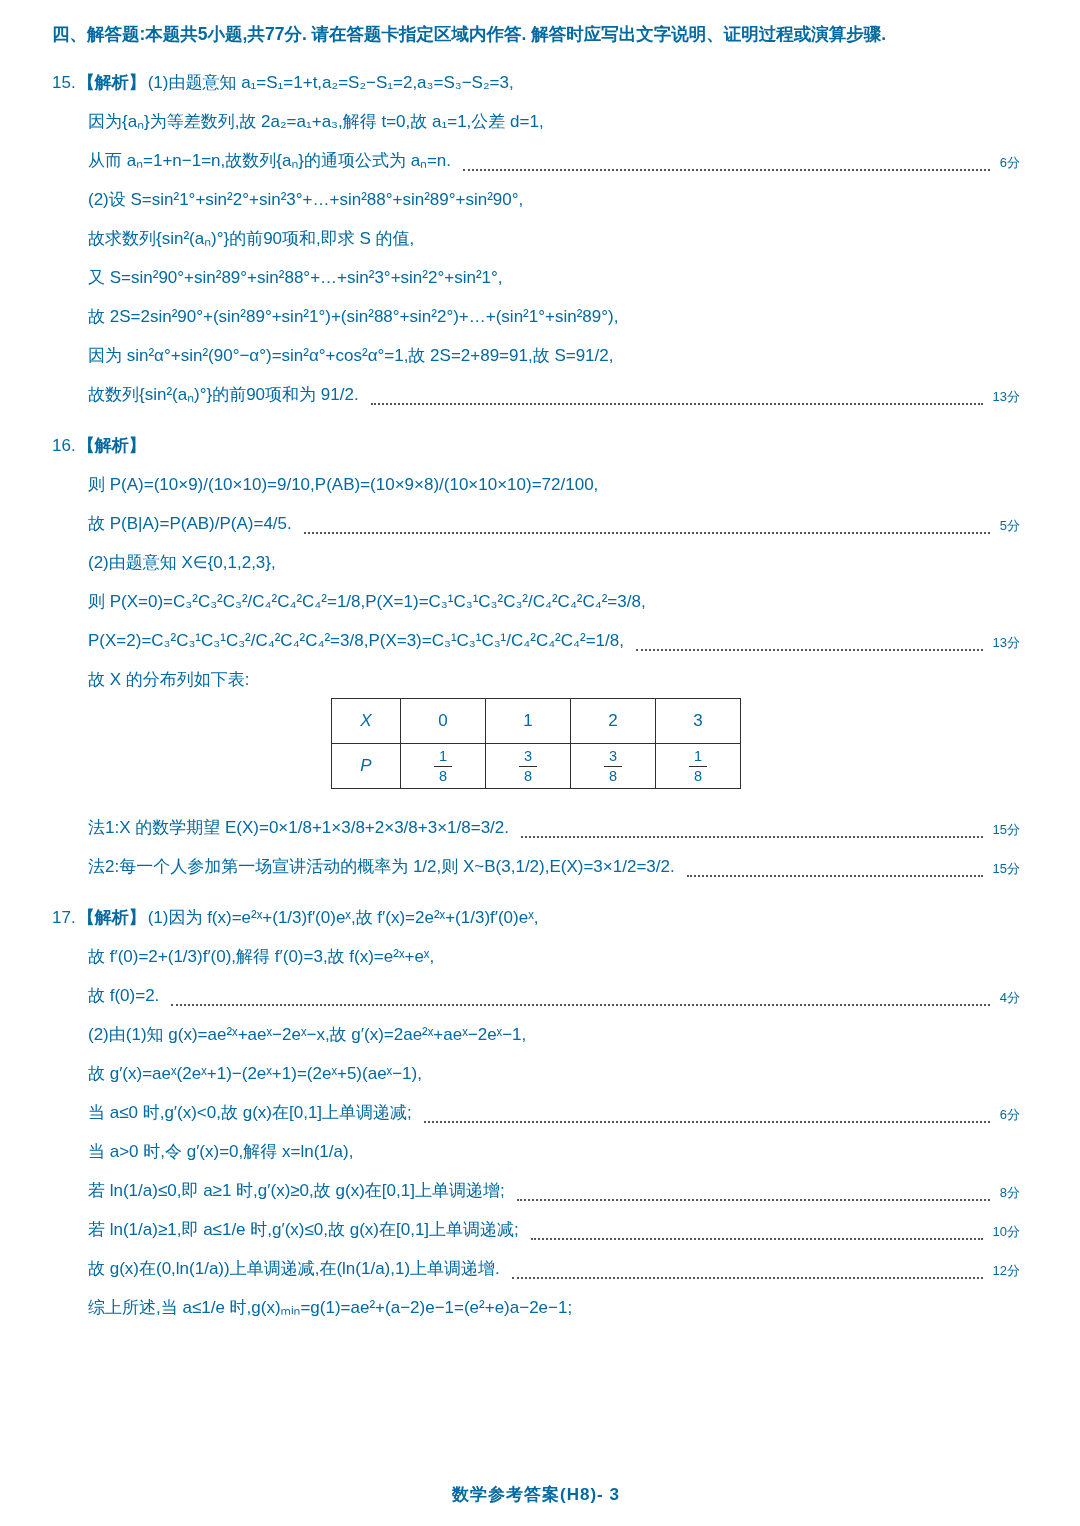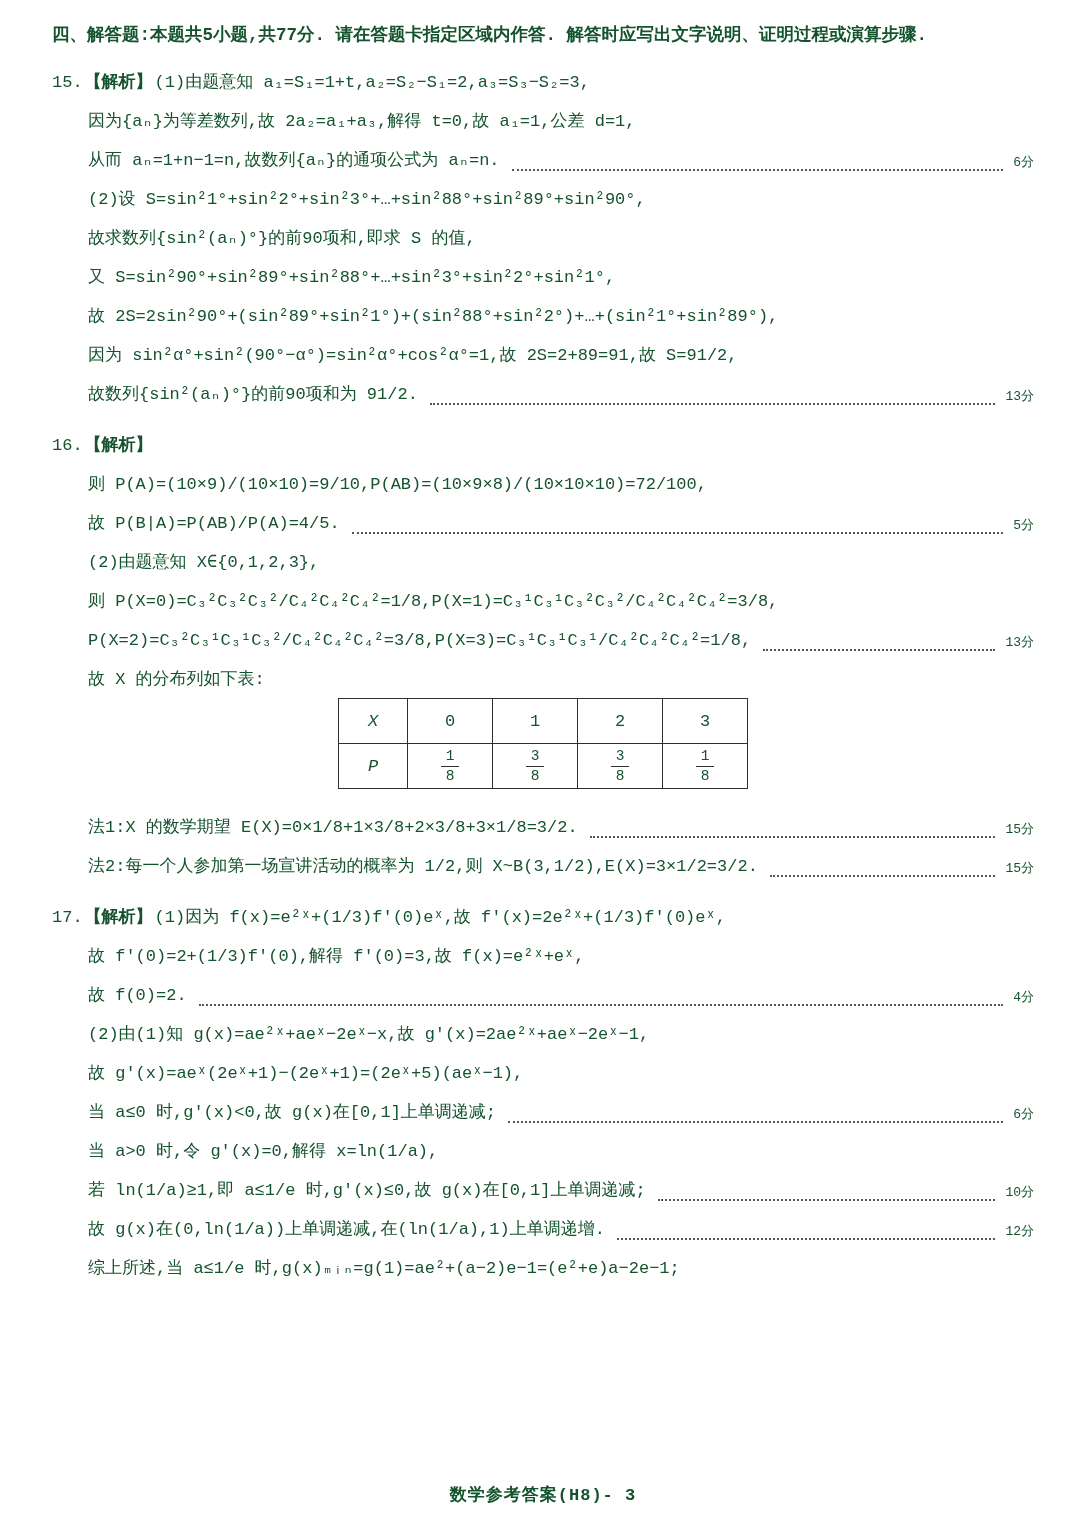--- a/index.html
+++ b/index.html
@@ -1,23 +1,23 @@
 <!DOCTYPE html>
 <html><head>
 <meta charset="utf-8">
 <style>
   html, body { margin: 0; padding: 0; background: #e8e8e8; }
   .page {
     width: 1080px;
     height: 1526px;
     background: #ffffff;
     box-sizing: border-box;
-    padding: 22px 46px 14px 52px;
-    font-family: Liberation Mono, monospace;
-    color: #14532d;
+    padding: 22px 60px 14px 52px;
+    font-family: Liberation Sans, sans-serif;
+    color: #0369a1;
     display: flex;
     flex-direction: column;
     overflow: hidden;
   }
   .header {
     font-weight: bold;
     font-size: 17.5px;
     margin-bottom: 8px;
     white-space: nowrap;
   }
@@ -194,20 +194,25 @@
         </div>
         <div class="line cont">
           <span class="text">当 a≤0 时,g′(x)&lt;0,故 g(x)在[0,1]上单调递减;</span>
           <span class="leader"></span>
           <span class="score">6分</span>
         </div>
         <div class="line cont">
           <span class="text">当 a&gt;0 时,令 g′(x)=0,解得 x=ln(1/a),</span>
         </div>
         <div class="line cont">
+          <span class="text">若 ln(1/a)≤0,即 a≥1 时,g′(x)≥0,故 g(x)在[0,1]上单调递增;</span>
+          <span class="leader"></span>
+          <span class="score">8分</span>
+        </div>
+        <div class="line cont">
           <span class="text">若 ln(1/a)≥1,即 a≤1/e 时,g′(x)≤0,故 g(x)在[0,1]上单调递减;</span>
           <span class="leader"></span>
           <span class="score">10分</span>
         </div>
         <div class="line cont">
           <span class="text">故 g(x)在(0,ln(1/a))上单调递减,在(ln(1/a),1)上单调递增.</span>
           <span class="leader"></span>
           <span class="score">12分</span>
         </div>
         <div class="line cont">

